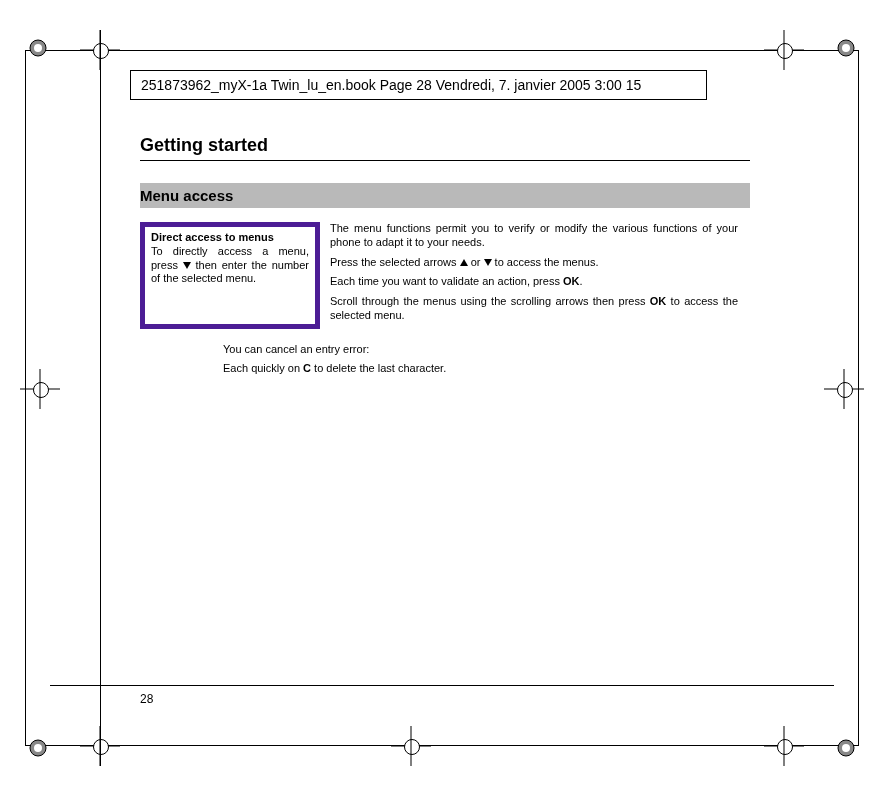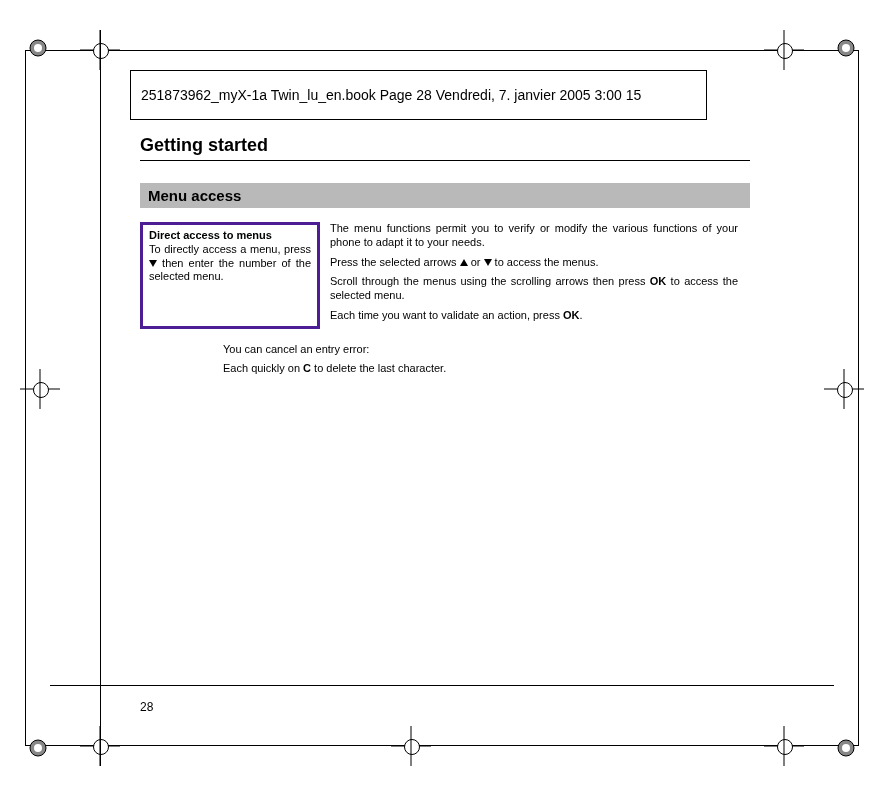--- a/index.html
+++ b/index.html
@@ -26,21 +26,21 @@
     top: 20px;
     bottom: 20px;
     border: 1px solid #000;
   }
   .header-box {
     position: absolute;
     left: 110px;
     top: 40px;
     width: 555px;
     border: 1px solid #000;
-    padding: 16px 10px;
+    padding: 6px 10px;
     font-size: 14px;
     background: #fff;
     z-index: 2;
   }
   .content {
     position: absolute;
     left: 120px;
     top: 105px;
     width: 610px;
   }
@@ -52,30 +52,30 @@
   .title-rule {
     border: none;
     border-top: 1px solid #000;
     margin: 0 0 22px 0;
   }
   .section-bar {
     background: #b9b9b9;
     color: #000;
     font-size: 15px;
     font-weight: bold;
-    padding: 4px 8px;
+    padding: 4px 0;
     margin-bottom: 14px;
   }
   .two-col {
     display: flex;
     gap: 10px;
     margin-bottom: 14px;
   }
   .aside-box {
-    border: 3px solid #4c1d95;
+    border: 5px solid #4c1d95;
     width: 180px;
     padding: 4px 6px 6px 6px;
     font-size: 11px;
     line-height: 1.25;
     text-align: justify;
     flex: 0 0 180px;
     box-sizing: border-box;
   }
   .aside-title {
     font-weight: bold;
@@ -110,21 +110,21 @@
     border-bottom: 7px solid #000;
   }
   .tri-down {
     border-left: 4px solid transparent;
     border-right: 4px solid transparent;
     border-top: 7px solid #000;
   }
   .page-number {
     position: absolute;
     left: 120px;
-    bottom: 52px;
+    bottom: 60px;
     font-size: 12px;
   }
   .footer-rule {
     position: absolute;
     left: 30px;
     right: 30px;
     bottom: 80px;
     border-top: 1px solid #000;
   }
   
@@ -237,24 +237,24 @@
       <div class="aside-box">
         <div class="aside-title">Direct access to menus</div>
         <span>To directly access a menu, press </span><span class="tri-down"></span><span> then enter the number of the selected menu.</span>
       </div>
       <div class="body-col">
         <p>The menu functions permit you to verify or modify the various functions of your phone to adapt it to your needs.</p>
         <p>
           <span>Press the selected arrows </span><span class="tri-up"></span><span> or </span><span class="tri-down"></span><span> to access the menus.</span>
         </p>
         <p>
-          <span>Scroll through the menus using the scrolling arrows then press </span><span class="bold">OK</span><span> to access the selected menu.</span>
+          <span>Each time you want to validate an action, press </span><span class="bold">OK</span><span>.</span>
         </p>
         <p>
-          <span>Each time you want to validate an action, press </span><span class="bold">OK</span><span>.</span>
+          <span>Scroll through the menus using the scrolling arrows then press </span><span class="bold">OK</span><span> to access the selected menu.</span>
         </p>
       </div>
     </div>
 
 
     <div class="body-single">
       <p>You can cancel an entry error:</p>
       <p>
         <span>Each quickly on </span><span class="bold">C</span><span> to delete the last character.</span>
       </p>

